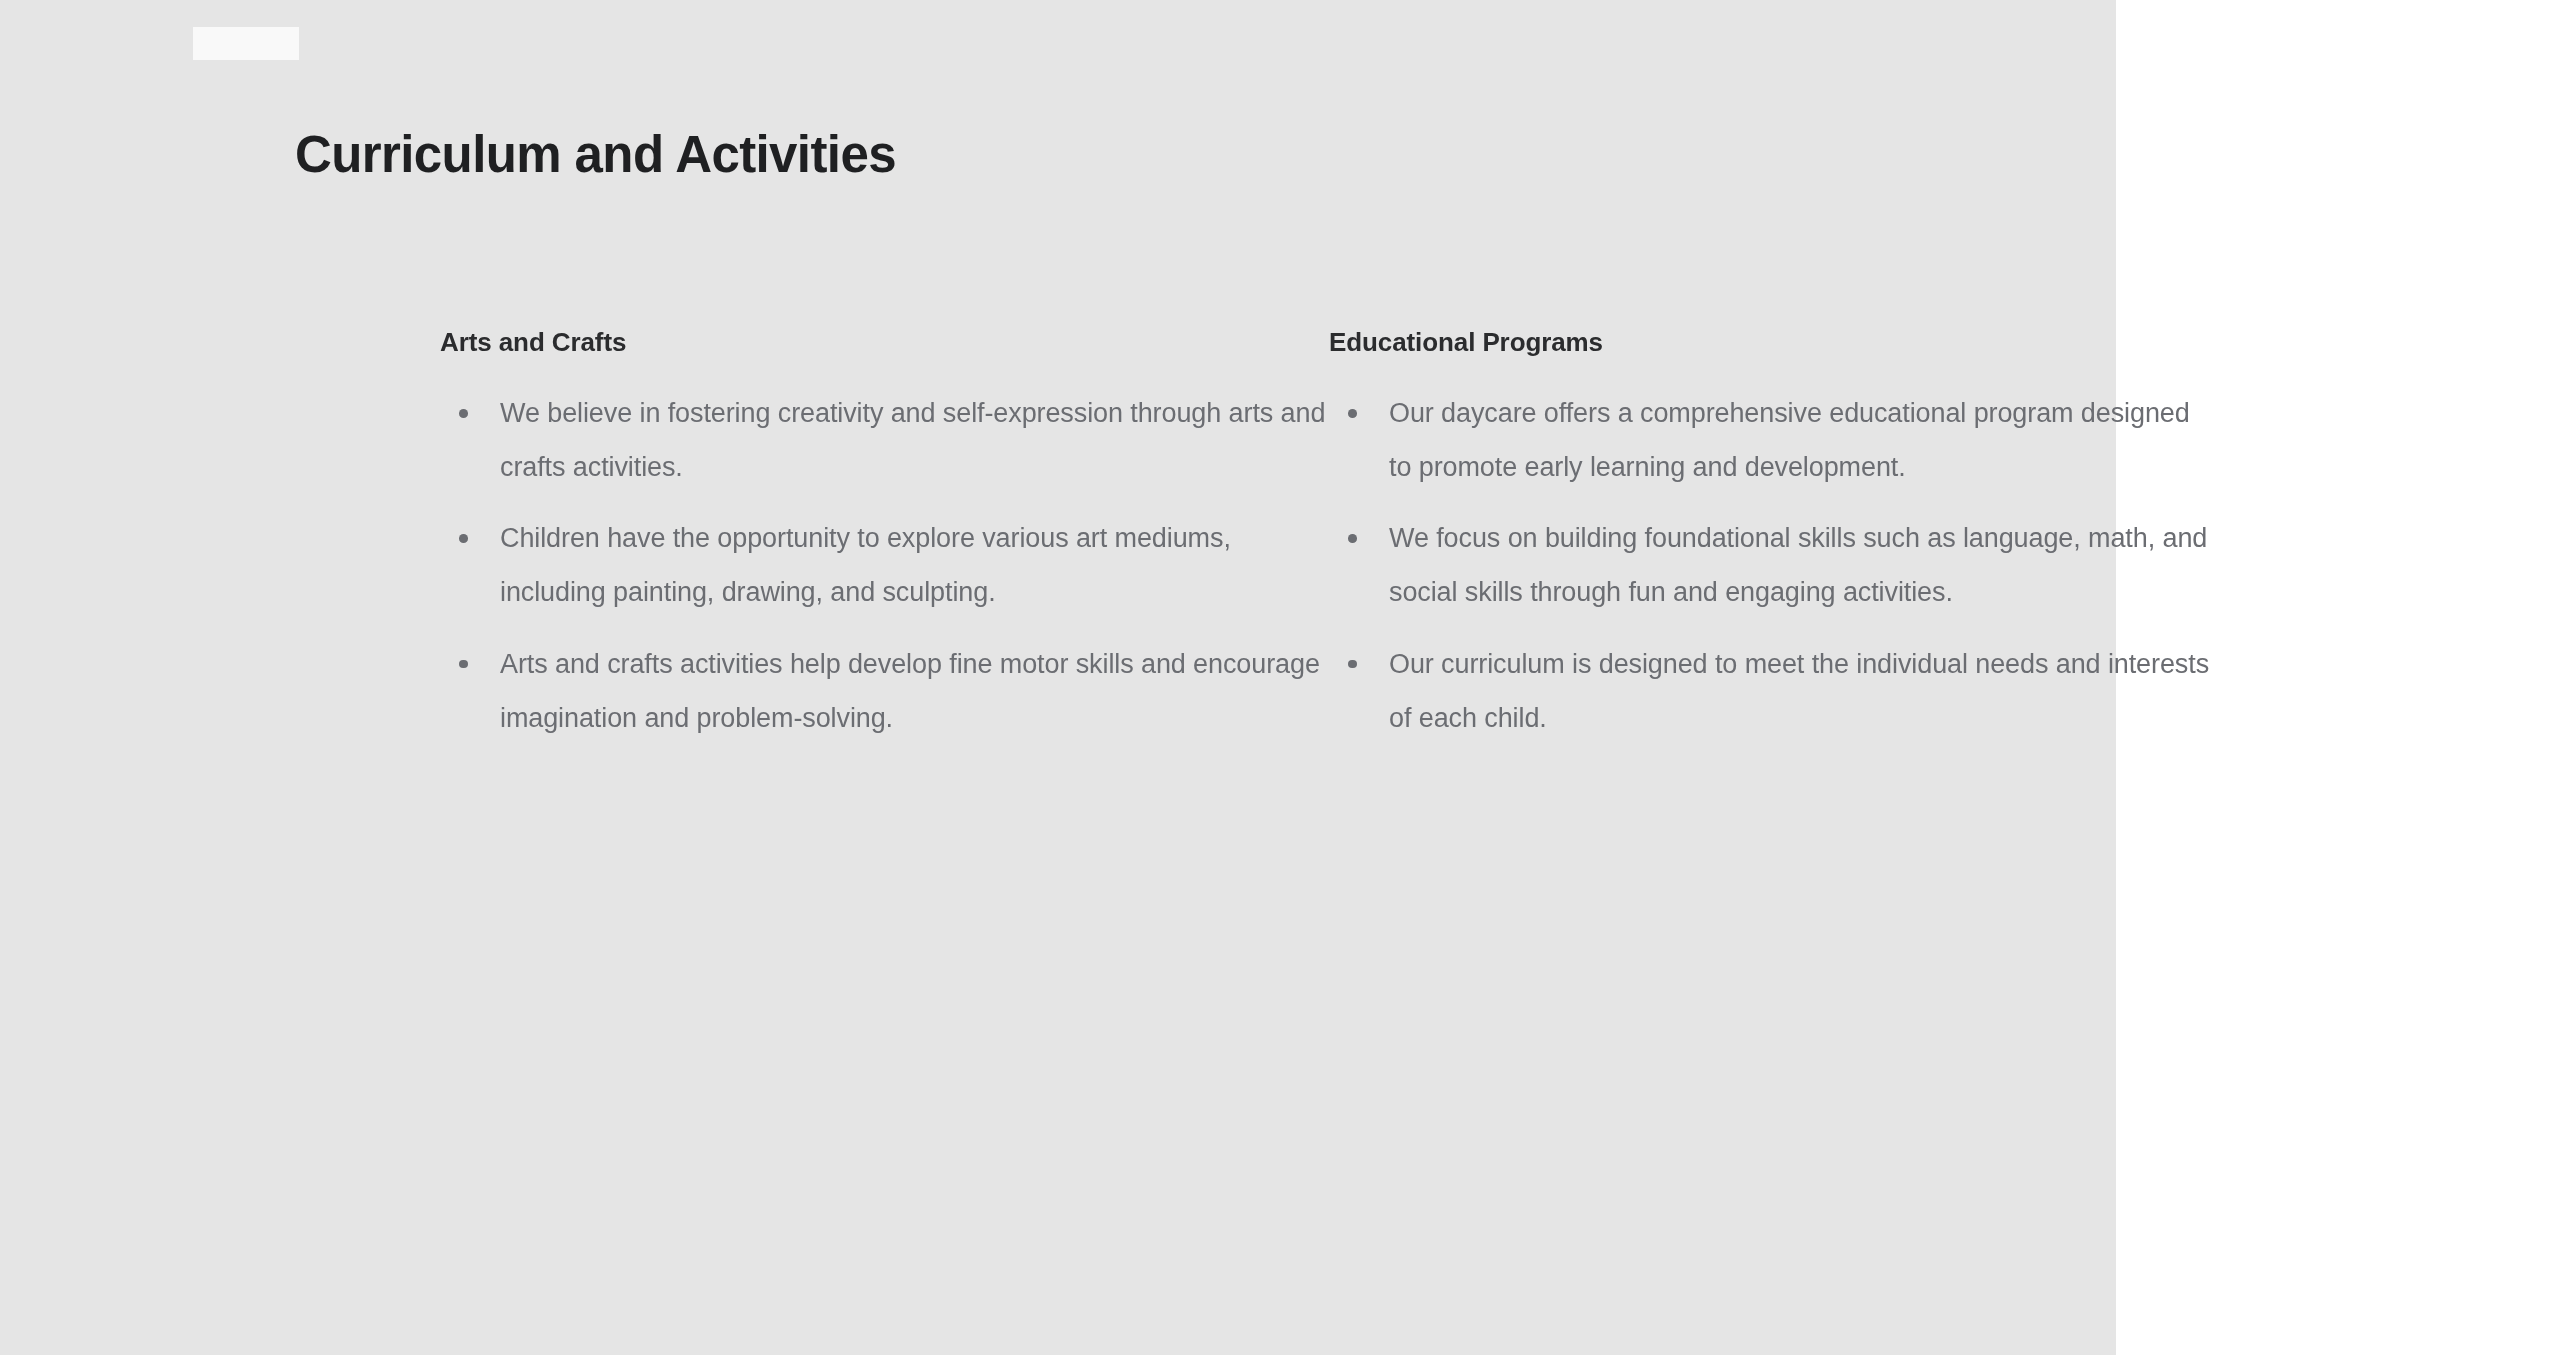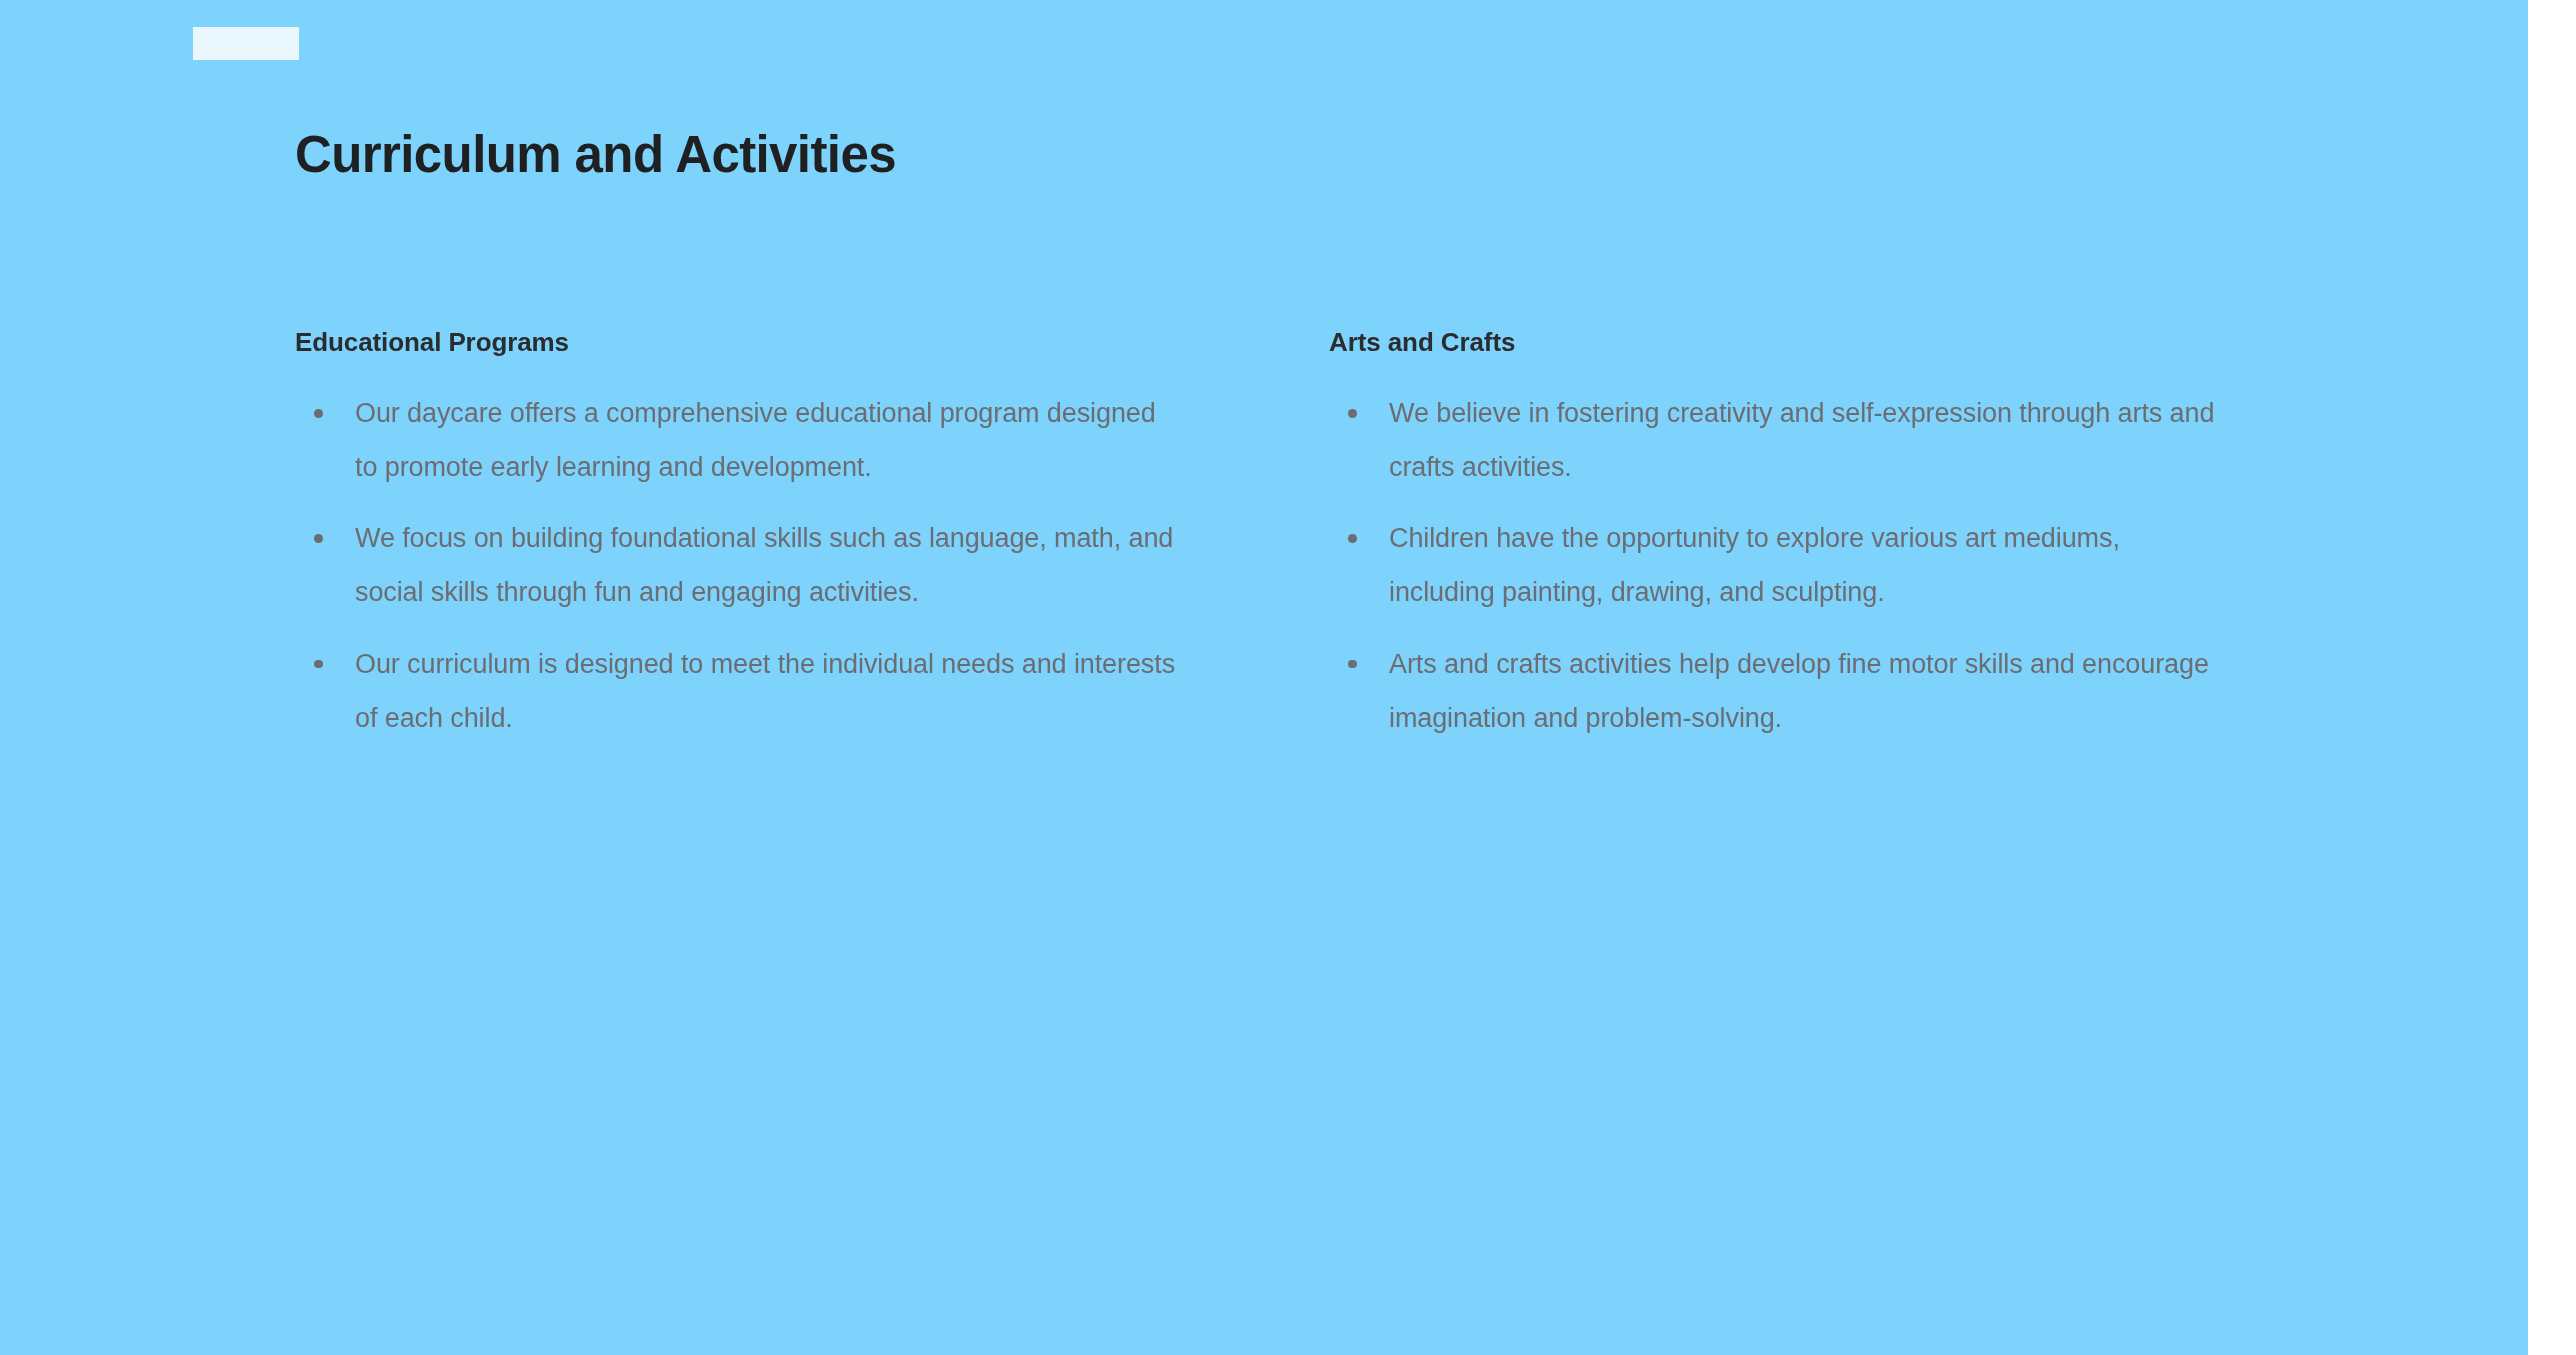--- a/index.html
+++ b/index.html
@@ -11,23 +11,23 @@
   body {
     width: 2576px;
     height: 1355px;
     overflow: hidden;
     font-family: "Liberation Sans", sans-serif;
     -webkit-font-smoothing: antialiased;
   }
 
   .page {
     position: relative;
-    width: 2528px;
+    width: 2116px;
     height: 1355px;
-    background: #7dd3fc;
+    background: #e5e5e5;
     box-sizing: border-box;
   }
 
   
   .corner-mark {
     position: absolute;
     left: 193px;
     top: 27px;
     width: 106px;
     height: 33px;
@@ -126,52 +126,52 @@
 <div class="page">
 
   <div class="corner-mark"></div>
 
   <div class="content">
 
     <h1 class="page-title">Curriculum and Activities</h1>
 
     <div class="columns">
 
+      <div class="column col-right">
+        <h2 class="column-heading">Arts and Crafts</h2>
+        <ul class="bullet-list">
+          <li class="bullet-item">
+            <span class="bullet-dot"></span>
+            <span class="bullet-text">We believe in fostering creativity and self-expression through arts and crafts activities.</span>
+          </li>
+          <li class="bullet-item">
+            <span class="bullet-dot"></span>
+            <span class="bullet-text">Children have the opportunity to explore various art mediums, including painting, drawing, and sculpting.</span>
+          </li>
+          <li class="bullet-item">
+            <span class="bullet-dot"></span>
+            <span class="bullet-text">Arts and crafts activities help develop fine motor skills and encourage imagination and problem-solving.</span>
+          </li>
+        </ul>
+      </div>
+
       <div class="column col-left">
         <h2 class="column-heading">Educational Programs</h2>
         <ul class="bullet-list">
           <li class="bullet-item">
             <span class="bullet-dot"></span>
             <span class="bullet-text">Our daycare offers a comprehensive educational program designed to promote early learning and development.</span>
           </li>
           <li class="bullet-item">
             <span class="bullet-dot"></span>
             <span class="bullet-text">We focus on building foundational skills such as language, math, and social skills through fun and engaging activities.</span>
           </li>
           <li class="bullet-item">
             <span class="bullet-dot"></span>
             <span class="bullet-text">Our curriculum is designed to meet the individual needs and interests of each child.</span>
           </li>
         </ul>
       </div>
 
-      <div class="column col-right">
-        <h2 class="column-heading">Arts and Crafts</h2>
-        <ul class="bullet-list">
-          <li class="bullet-item">
-            <span class="bullet-dot"></span>
-            <span class="bullet-text">We believe in fostering creativity and self-expression through arts and crafts activities.</span>
-          </li>
-          <li class="bullet-item">
-            <span class="bullet-dot"></span>
-            <span class="bullet-text">Children have the opportunity to explore various art mediums, including painting, drawing, and sculpting.</span>
-          </li>
-          <li class="bullet-item">
-            <span class="bullet-dot"></span>
-            <span class="bullet-text">Arts and crafts activities help develop fine motor skills and encourage imagination and problem-solving.</span>
-          </li>
-        </ul>
-      </div>
-
     </div>
   </div>
 </div>
 
 
 </body></html>

